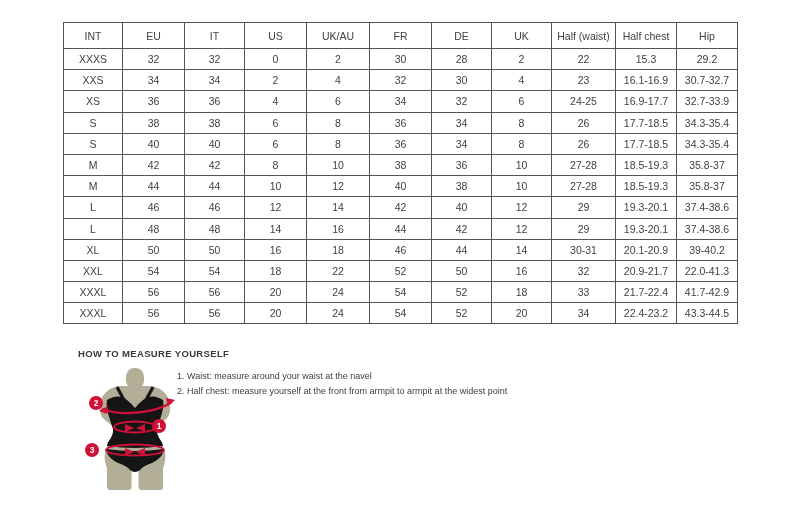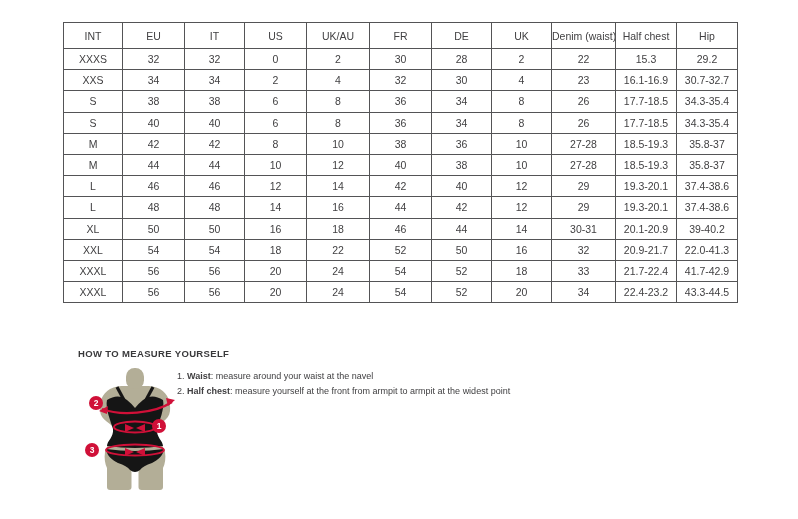--- a/index.html
+++ b/index.html
@@ -39,21 +39,21 @@
   }
   .figure-wrap{
     position:absolute;left:78px;top:366px;width:116px;height:132px;
   }
   ol.measure-steps{
     position:absolute;left:177px;top:372px;margin:0;padding:0;
     list-style:none;
     color:#414042;font-size:9px;line-height:9px;
   }
   ol.measure-steps li{margin:0 0 5.8px 0;}
-  ol.measure-steps b{font-weight:700;}
+  ol.measure-steps b{font-weight:400;}
   .badge-num{
     font-size:8.5px;font-weight:700;
     font-family:"Liberation Sans", sans-serif;
   }
 </style>
 </head>
 <body>
 
 <div class="page">
 
@@ -74,21 +74,21 @@
     <thead>
       <tr>
           <th>INT</th>
           <th>EU</th>
           <th>IT</th>
           <th>US</th>
           <th>UK/AU</th>
           <th>FR</th>
           <th>DE</th>
           <th>UK</th>
-          <th>Denim (waist)</th>
+          <th>Half (waist)</th>
           <th>Half chest</th>
           <th>Hip</th>
         </tr>
     </thead>
     <tbody>
         <tr>
           <td>XXXS</td>
           <td>32</td>
           <td>32</td>
           <td>0</td>
@@ -105,20 +105,33 @@
           <td>34</td>
           <td>34</td>
           <td>2</td>
           <td>4</td>
           <td>32</td>
           <td>30</td>
           <td>4</td>
           <td>23</td>
           <td>16.1-16.9</td>
           <td>30.7-32.7</td>
+        </tr>
+        <tr>
+          <td>XS</td>
+          <td>36</td>
+          <td>36</td>
+          <td>4</td>
+          <td>6</td>
+          <td>34</td>
+          <td>32</td>
+          <td>6</td>
+          <td>24-25</td>
+          <td>16.9-17.7</td>
+          <td>32.7-33.9</td>
         </tr>
         <tr>
           <td>S</td>
           <td>38</td>
           <td>38</td>
           <td>6</td>
           <td>8</td>
           <td>36</td>
           <td>34</td>
           <td>8</td>

